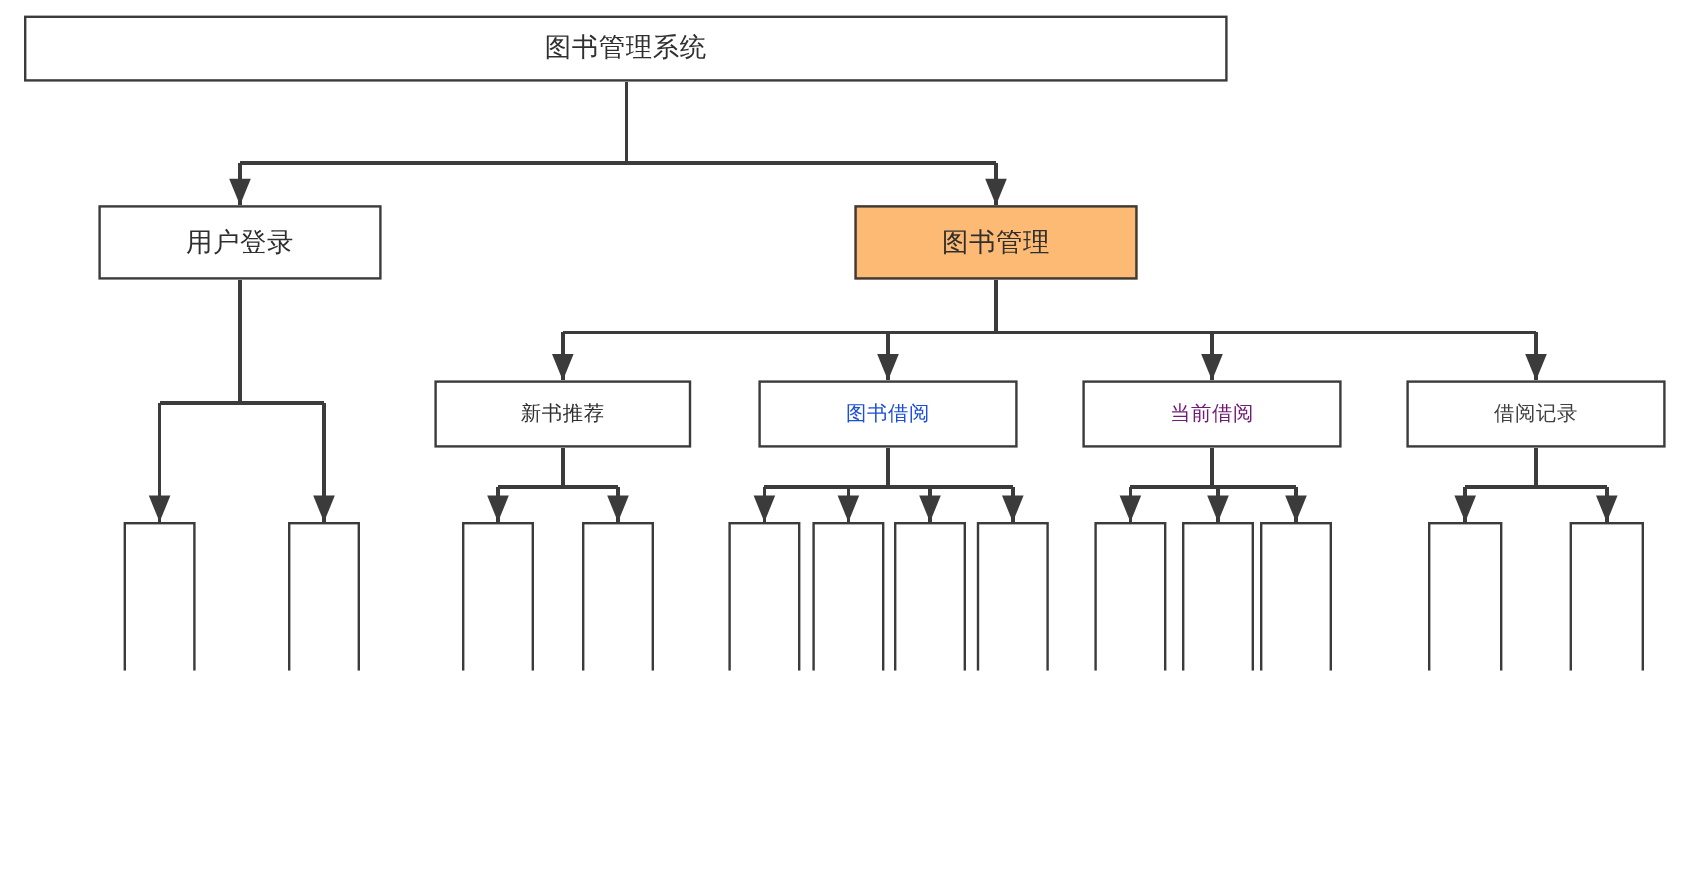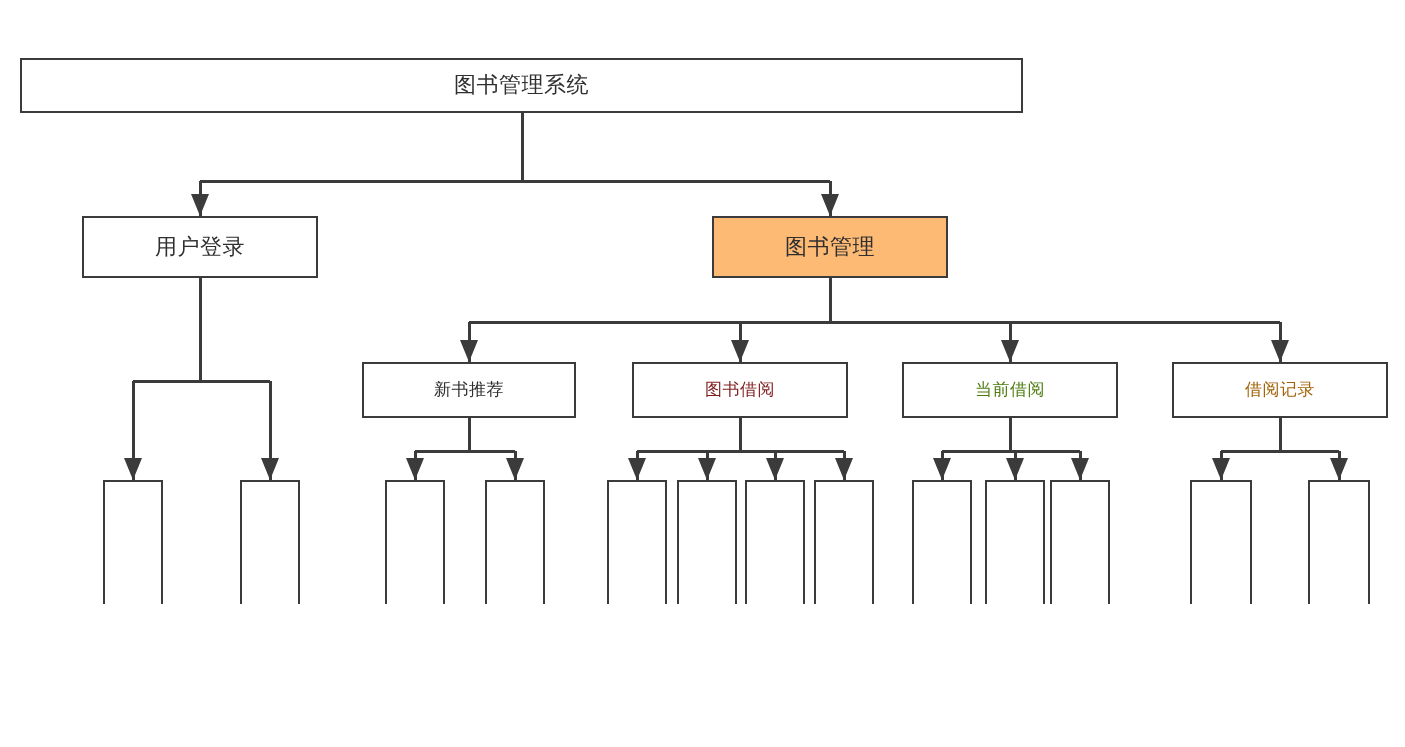--- a/index.html
+++ b/index.html
@@ -9,21 +9,20 @@
   }
   body {
     font-family: "Liberation Sans", "DejaVu Sans", sans-serif;
   }
   #canvas {
     position: relative;
     width: 1405px;
     height: 559px;
     background: #ffffff;
     overflow: hidden;
-    margin-top: 45px;
   }
   .node {
     position: absolute;
     box-sizing: border-box;
     background: #ffffff;
     border: 2px solid #3b3b3b;
     display: flex;
     align-items: center;
     justify-content: center;
     overflow: hidden;
@@ -127,27 +126,27 @@
       <div class="node level2" style="left: 82px; top: 171px; width: 236px; height: 62px; background: rgb(255, 255, 255); border-color: rgb(59, 59, 59);">
         <span class="node-label" style="color: rgb(47, 47, 47);">用户登录</span>
       </div>
       <div class="node level2" style="left: 712px; top: 171px; width: 236px; height: 62px; background: #fdba74; border-color: rgb(59, 59, 59);">
         <span class="node-label" style="color: rgb(47, 47, 47);">图书管理</span>
       </div>
       <div class="node level3" style="left: 362px; top: 317px; width: 214px; height: 56px; background: rgb(255, 255, 255); border-color: rgb(59, 59, 59);">
         <span class="node-label" style="color: rgb(47, 47, 47);">新书推荐</span>
       </div>
       <div class="node level3" style="left: 632px; top: 317px; width: 216px; height: 56px; background: rgb(255, 255, 255); border-color: rgb(59, 59, 59);">
-        <span class="node-label" style="color: #7f1d1d;">图书借阅</span>
+        <span class="node-label" style="color: #1d4ed8;">图书借阅</span>
       </div>
       <div class="node level3" style="left: 902px; top: 317px; width: 216px; height: 56px; background: rgb(255, 255, 255); border-color: rgb(59, 59, 59);">
-        <span class="node-label" style="color: #4d7c0f;">当前借阅</span>
+        <span class="node-label" style="color: #701a75;">当前借阅</span>
       </div>
       <div class="node level3" style="left: 1172px; top: 317px; width: 216px; height: 56px; background: rgb(255, 255, 255); border-color: rgb(59, 59, 59);">
-        <span class="node-label" style="color: #a16207;">借阅记录</span>
+        <span class="node-label" style="color: #404040;">借阅记录</span>
       </div>
       <div class="node level4 vertical" style="left: 103px; top: 435px; width: 60px; height: 298px; background: rgb(255, 255, 255); border-color: rgb(59, 59, 59);">
         <span class="node-label" style="color: rgb(47, 47, 47);">用户登录</span>
       </div>
       <div class="node level4 vertical" style="left: 240px; top: 435px; width: 60px; height: 298px; background: rgb(255, 255, 255); border-color: rgb(59, 59, 59);">
         <span class="node-label" style="color: rgb(47, 47, 47);">注销登录</span>
       </div>
       <div class="node level4 vertical" style="left: 385px; top: 435px; width: 60px; height: 298px; background: rgb(255, 255, 255); border-color: rgb(59, 59, 59);">
         <span class="node-label" style="color: rgb(47, 47, 47);">查询图书</span>
       </div>

